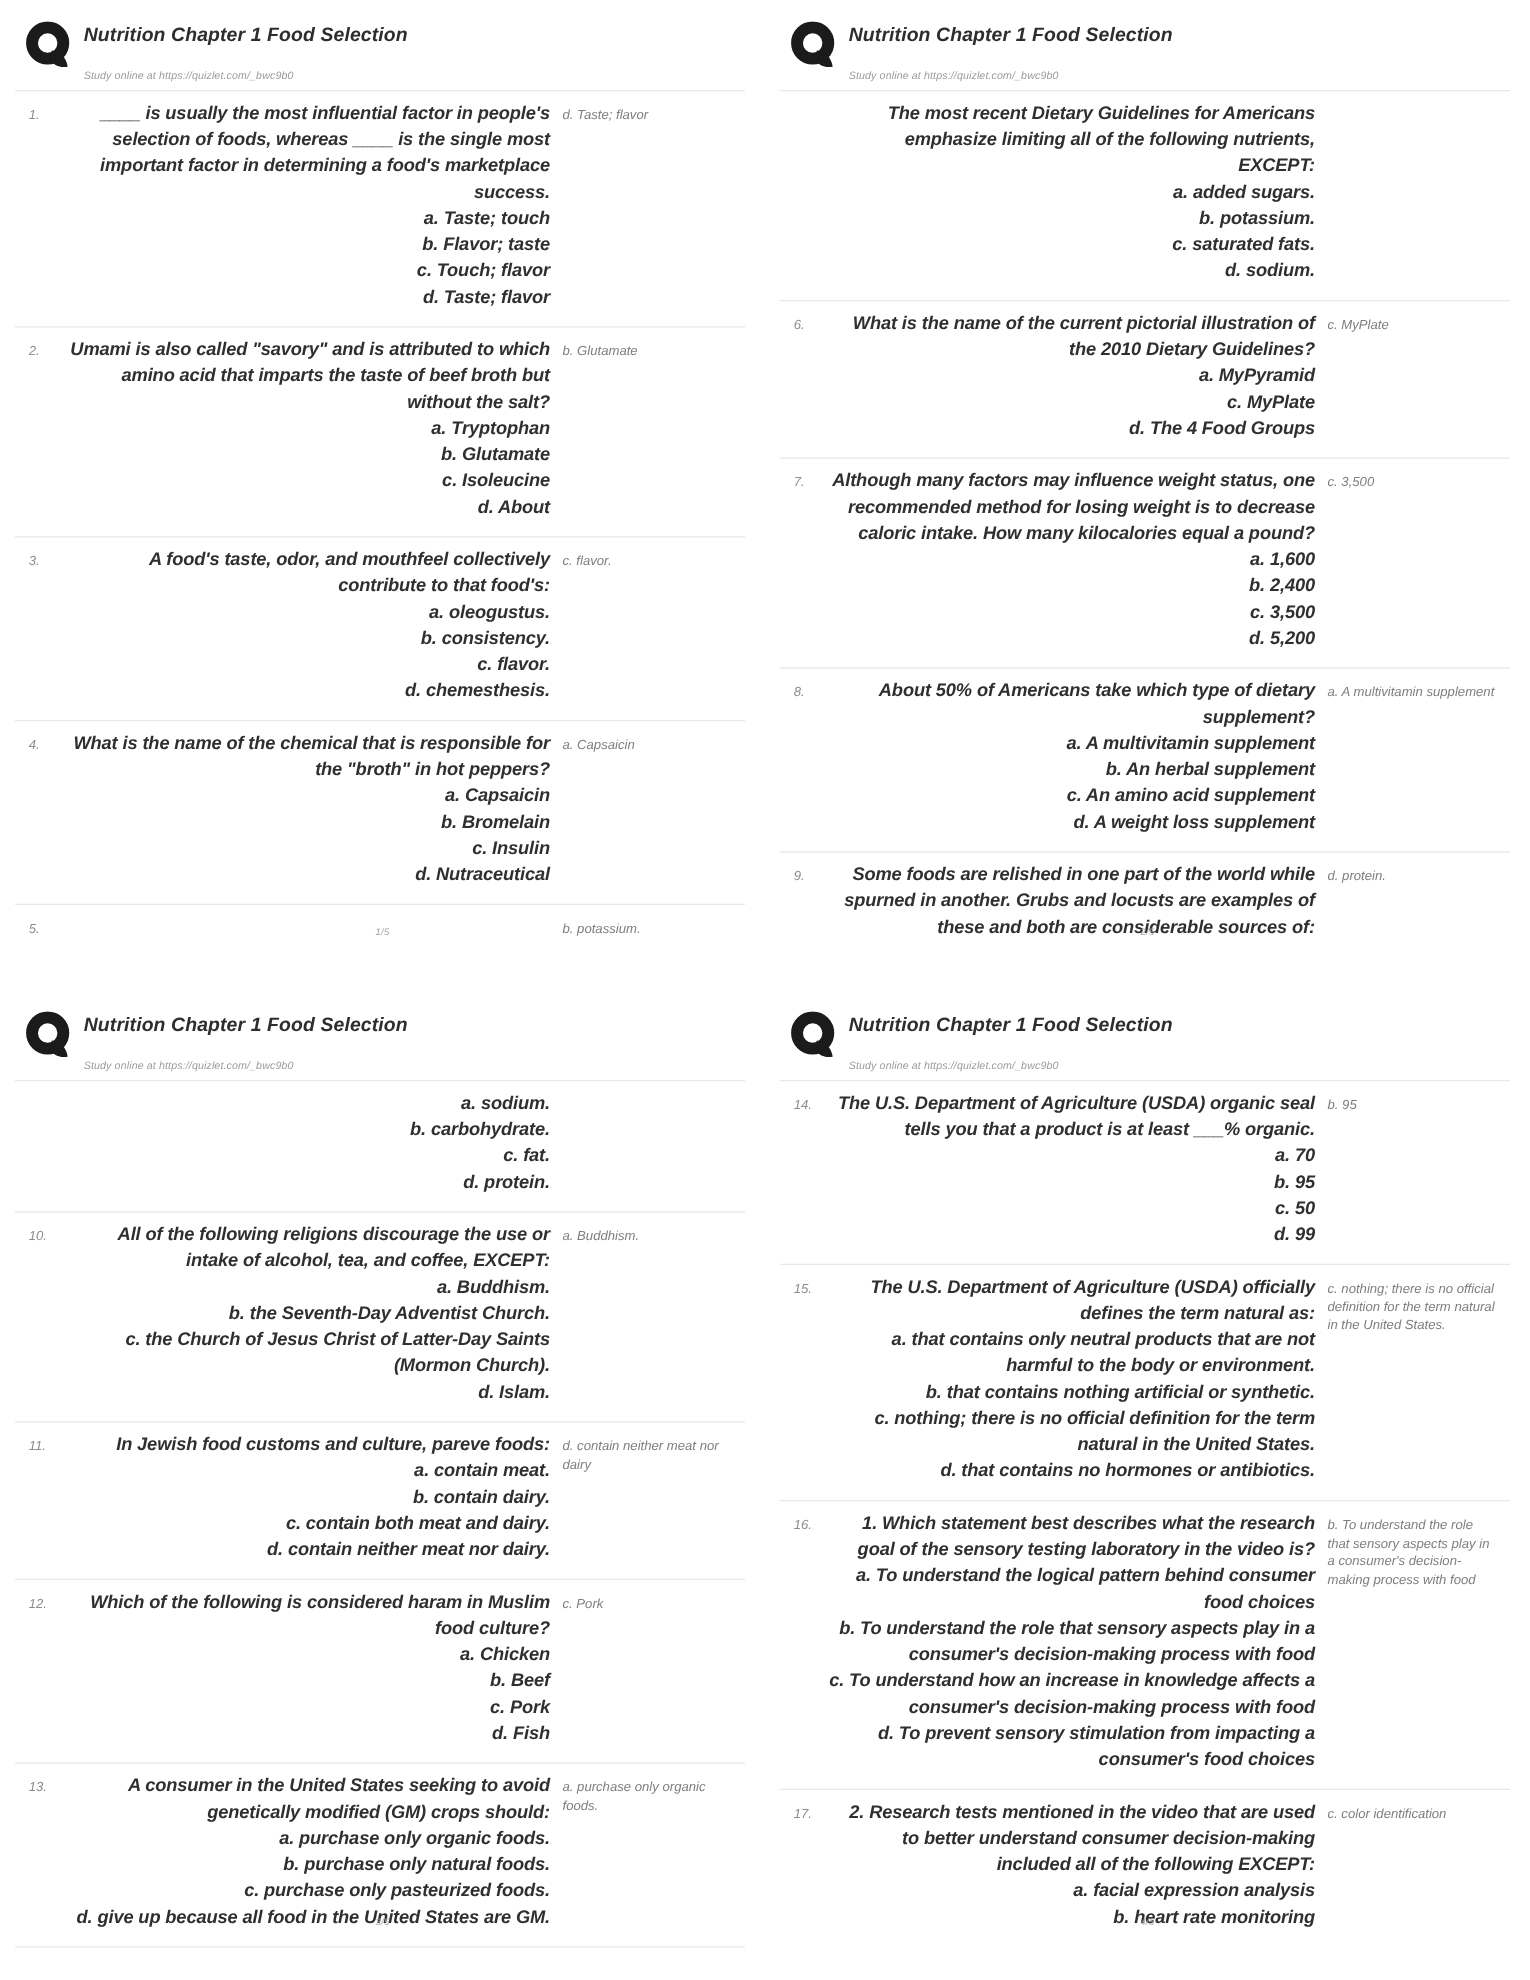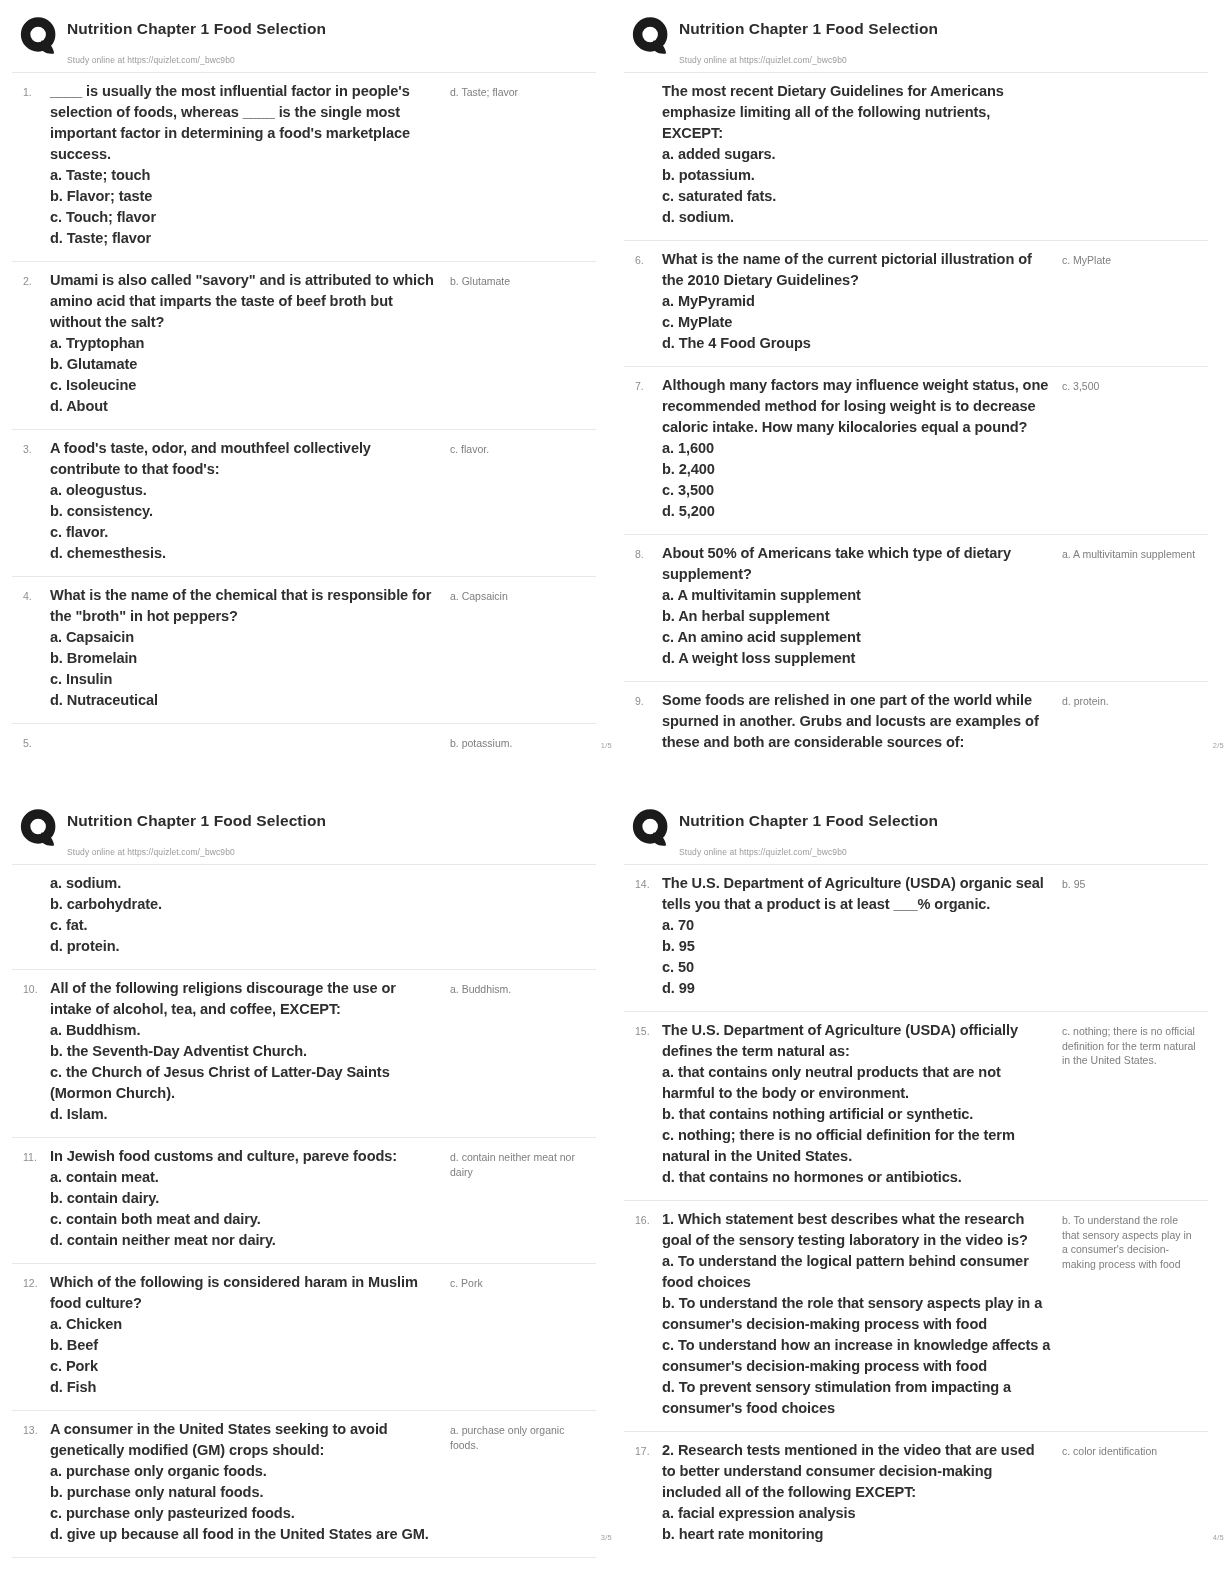--- a/index.html
+++ b/index.html
@@ -4,20 +4,21 @@
 <style>
   html, body { margin: 0; padding: 0; background: #ffffff; }
   body { font-family: "Liberation Sans", sans-serif; -webkit-font-smoothing: antialiased; }
 
   .canvas {
     position: relative;
     width: 1224px;
     height: 1584px;
     background: #ffffff;
     overflow: hidden;
+    font-style: italic;
   }
 
   .page {
     position: absolute;
     width: 612px;
     height: 792px;
     box-sizing: border-box;
     padding: 0 16px 0 12px;
     background: #ffffff;
     overflow: hidden;
@@ -63,37 +64,38 @@
     padding: 4px 0 0 11px;
     line-height: 14px;
   }
   .qbody {
     font-size: 14.6px;
     font-weight: 600;
     color: #2f2f2f;
     line-height: 21px;
     padding-right: 6px;
     letter-spacing: -0.1px;
+    text-align: right;
   }
   .qtext { white-space: pre-wrap; }
   .qopt  { white-space: pre-wrap; }
   .qanswer {
     font-size: 10.5px;
     color: #7e7e7e;
     line-height: 14.5px;
     padding: 4px 10px 0 4px;
   }
 
   
   .page-footer {
     position: absolute;
     left: 0;
     right: 0;
     bottom: 42px;
-    text-align: right;
+    text-align: center;
     font-size: 7.5px;
     color: #a2a2a2;
     letter-spacing: 0.3px;
   }
 </style>
 </head>
 <body>
 
 <div class="canvas" id="canvas">
     <section class="page" style="left: 0px; top: 0px;">

